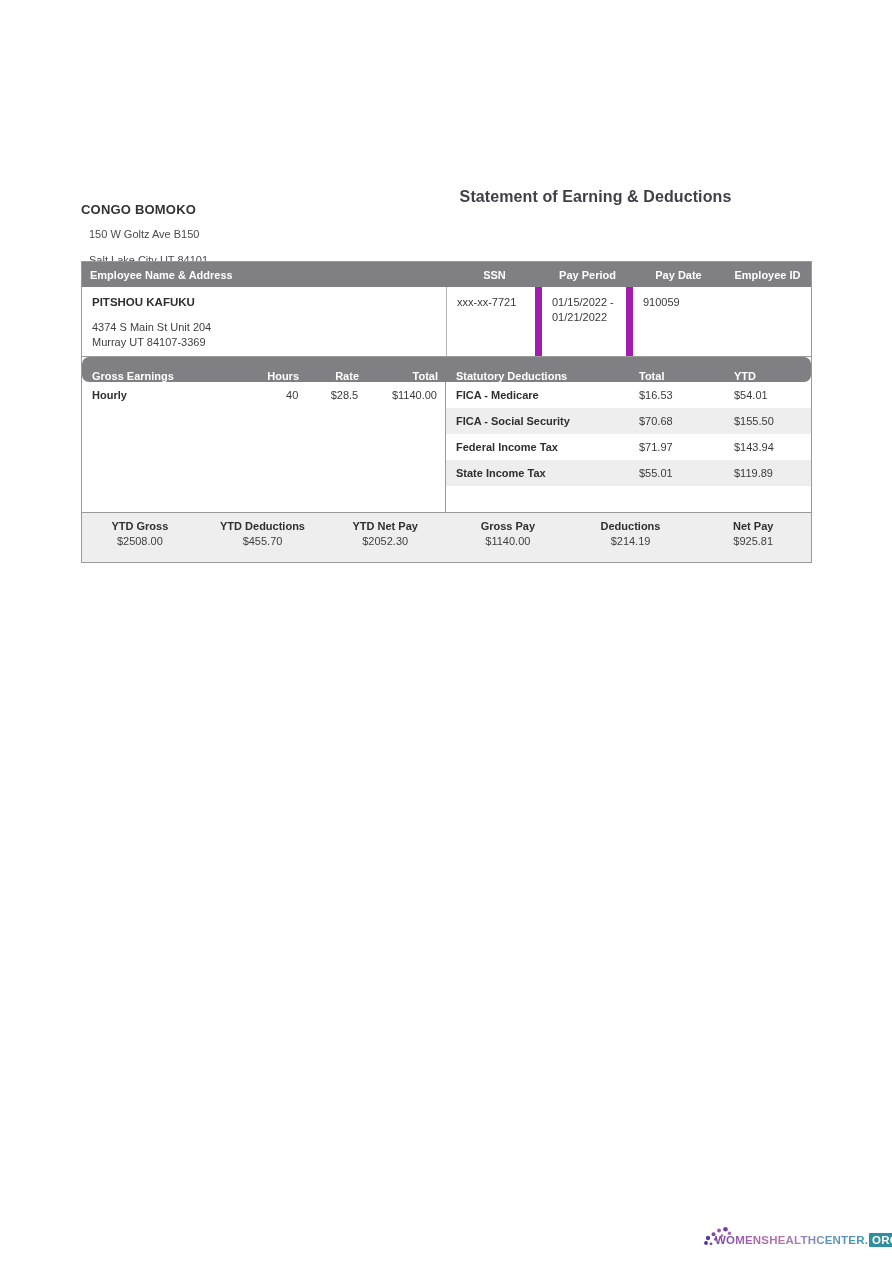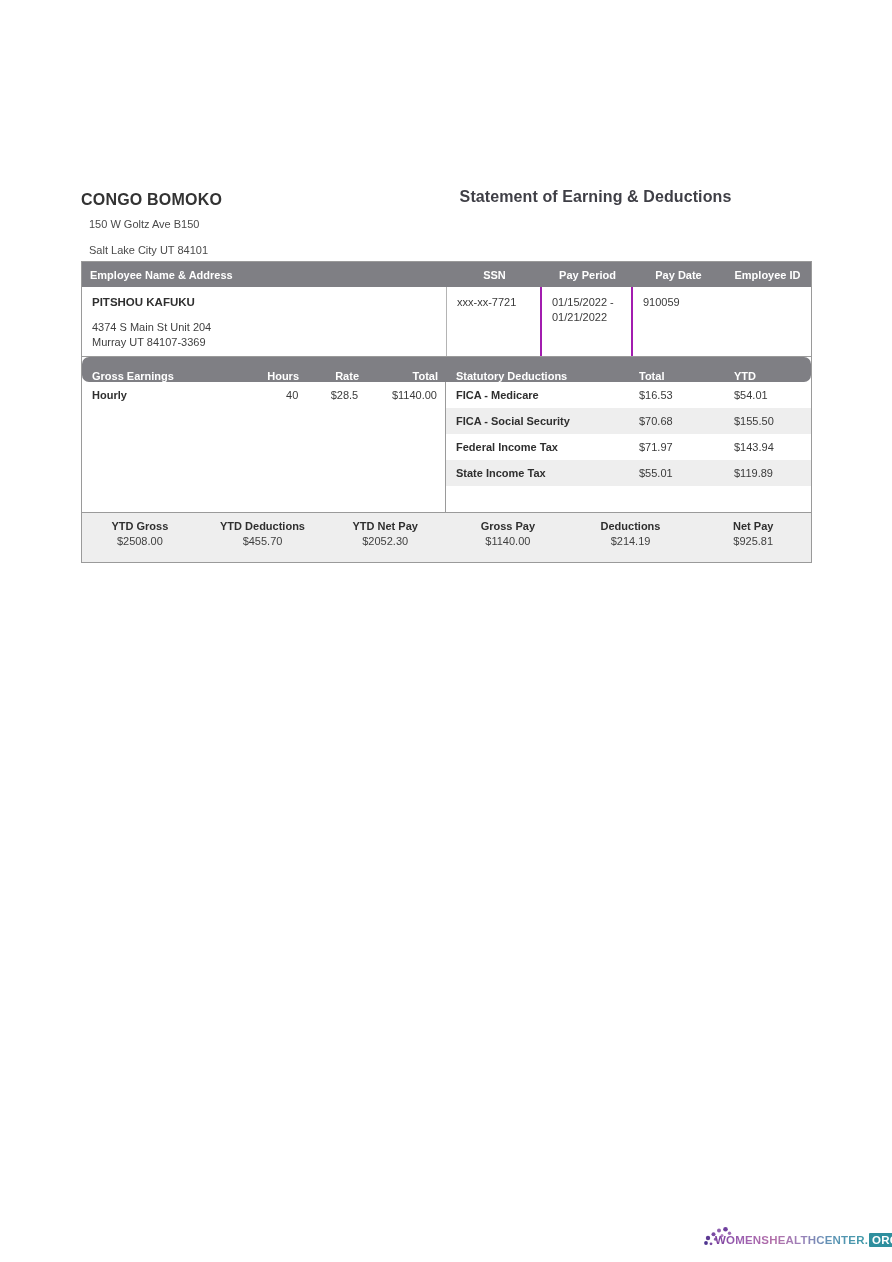--- a/index.html
+++ b/index.html
@@ -33,26 +33,26 @@
     width: 731px;
     height: 60px;
   }
   .company-block {
     position: absolute;
     left: 0;
     top: 0;
     width: 330px;
   }
   .company-name {
-    font-size: 16px;
+    font-size: 13px;
     font-weight: bold;
     color: #333333;
     letter-spacing: 0.2px;
     line-height: 15px;
-    margin: 7px 0 3px 0;
+    margin: 17px 0 3px 0;
   }
   .company-addr {
     font-size: 11px;
     color: #4a4a4a;
     line-height: 18px;
     margin: 8px;
   }
   .doc-title {
     position: absolute;
     left: 314px;
@@ -104,21 +104,21 @@
     display: flex;
     min-height: 54px;
     border-bottom: 1px solid #9a9a9a;
     box-sizing: border-box;
   }
   .emp-row .cell {
     box-sizing: border-box;
     padding: 8px 8px 6px 8px;
     font-size: 11px;
     color: #3a3a3a;
-    border-right: 2px solid #a21caf;
+    border-right: 7px solid #a21caf;
   }
   .emp-row .cell:last-child { border-right: none; }
   .emp-row .c-name { border-right: 1px solid #b4b4b4; padding-left: 10px; }
   .emp-name {
     font-weight: bold;
     font-size: 11.5px;
     color: #2f2f2f;
     line-height: 14px;
     margin-bottom: 11px;
   }

